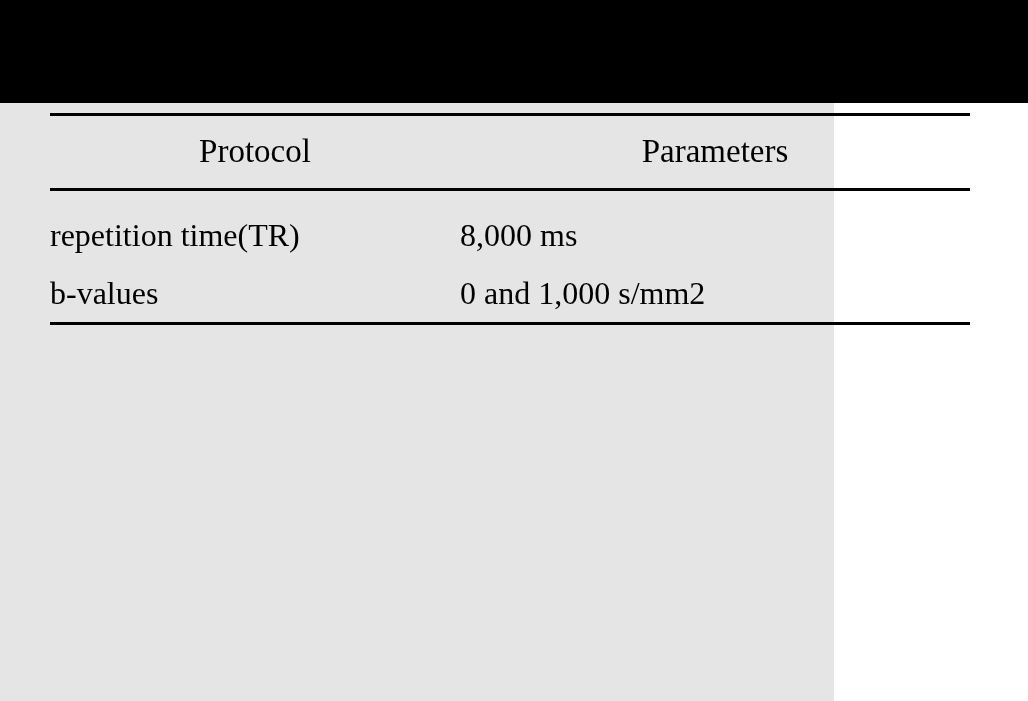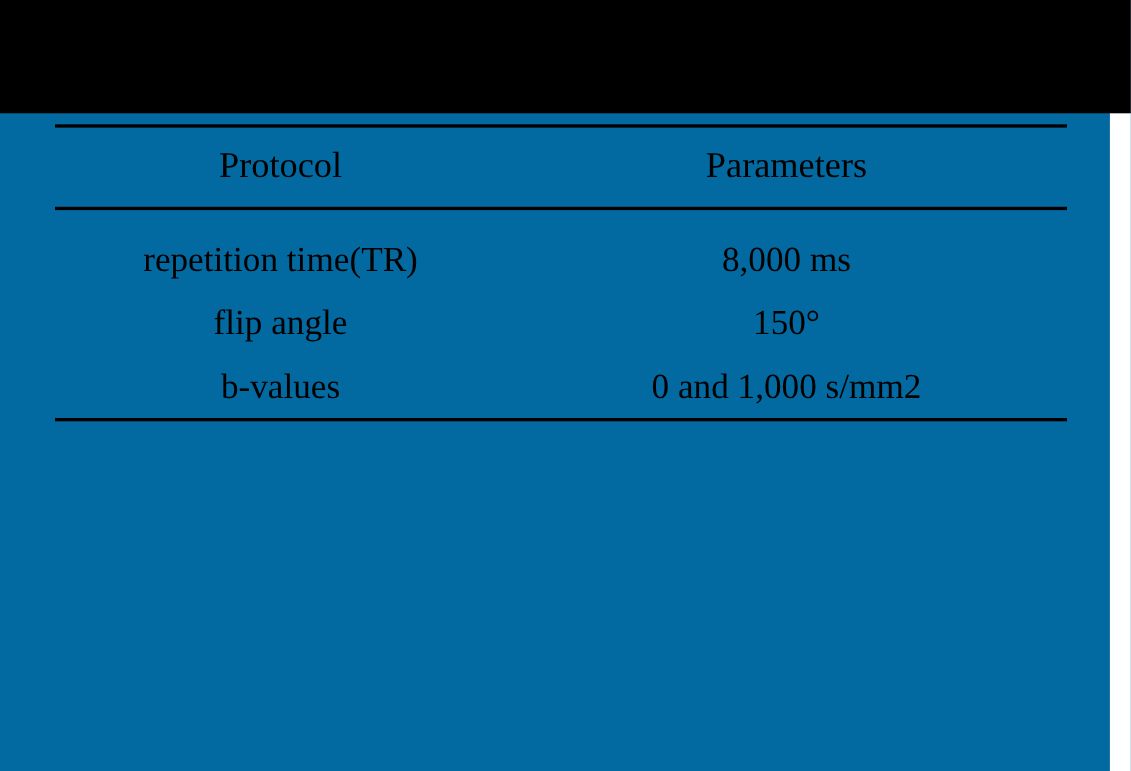--- a/index.html
+++ b/index.html
@@ -8,23 +8,23 @@
   }
   body {
     width: 1028px;
     height: 701px;
     background: #ffffff;
     font-family: "Liberation Serif", serif;
     overflow: hidden;
   }
   #page {
     position: relative;
-    width: 1009px;
+    width: 834px;
     height: 701px;
-    background: #0369a1;
+    background: #e5e5e5;
   }
   .letterbox {
     position: absolute;
     left: 0;
     width: 1028px;
     background: #000000;
   }
   .letterbox.top {
     top: 0;
     height: 103px;
@@ -68,21 +68,20 @@
     font-size: 33px;
     line-height: 1.0;
     padding: 19px 0 20px 0;
     text-align: center;
     color: #000000;
   }
   tbody td {
     font-size: 32px;
     line-height: 1.0;
     padding: 13px 0 13px 0;
-    text-align: center;
     color: #000000;
     white-space: nowrap;
   }
   tbody tr:first-child td {
     padding-top: 28px;
   }
   tbody tr:last-child td {
     padding-bottom: 26px;
   }
 </style>
@@ -112,24 +111,20 @@
           <td></td>
           <td></td>
         </tr>
       </thead>
       <tbody>
         <tr>
           <td>repetition time(TR)</td>
           <td>8,000 ms</td>
         </tr>
         <tr>
-          <td>flip angle</td>
-          <td>150°</td>
-        </tr>
-        <tr>
           <td>b-values</td>
           <td>0 and 1,000 s/mm2</td>
         </tr>
         <tr class="rule-bottom">
           <td></td>
           <td></td>
         </tr>
       </tbody>
     </table>
   </div>

